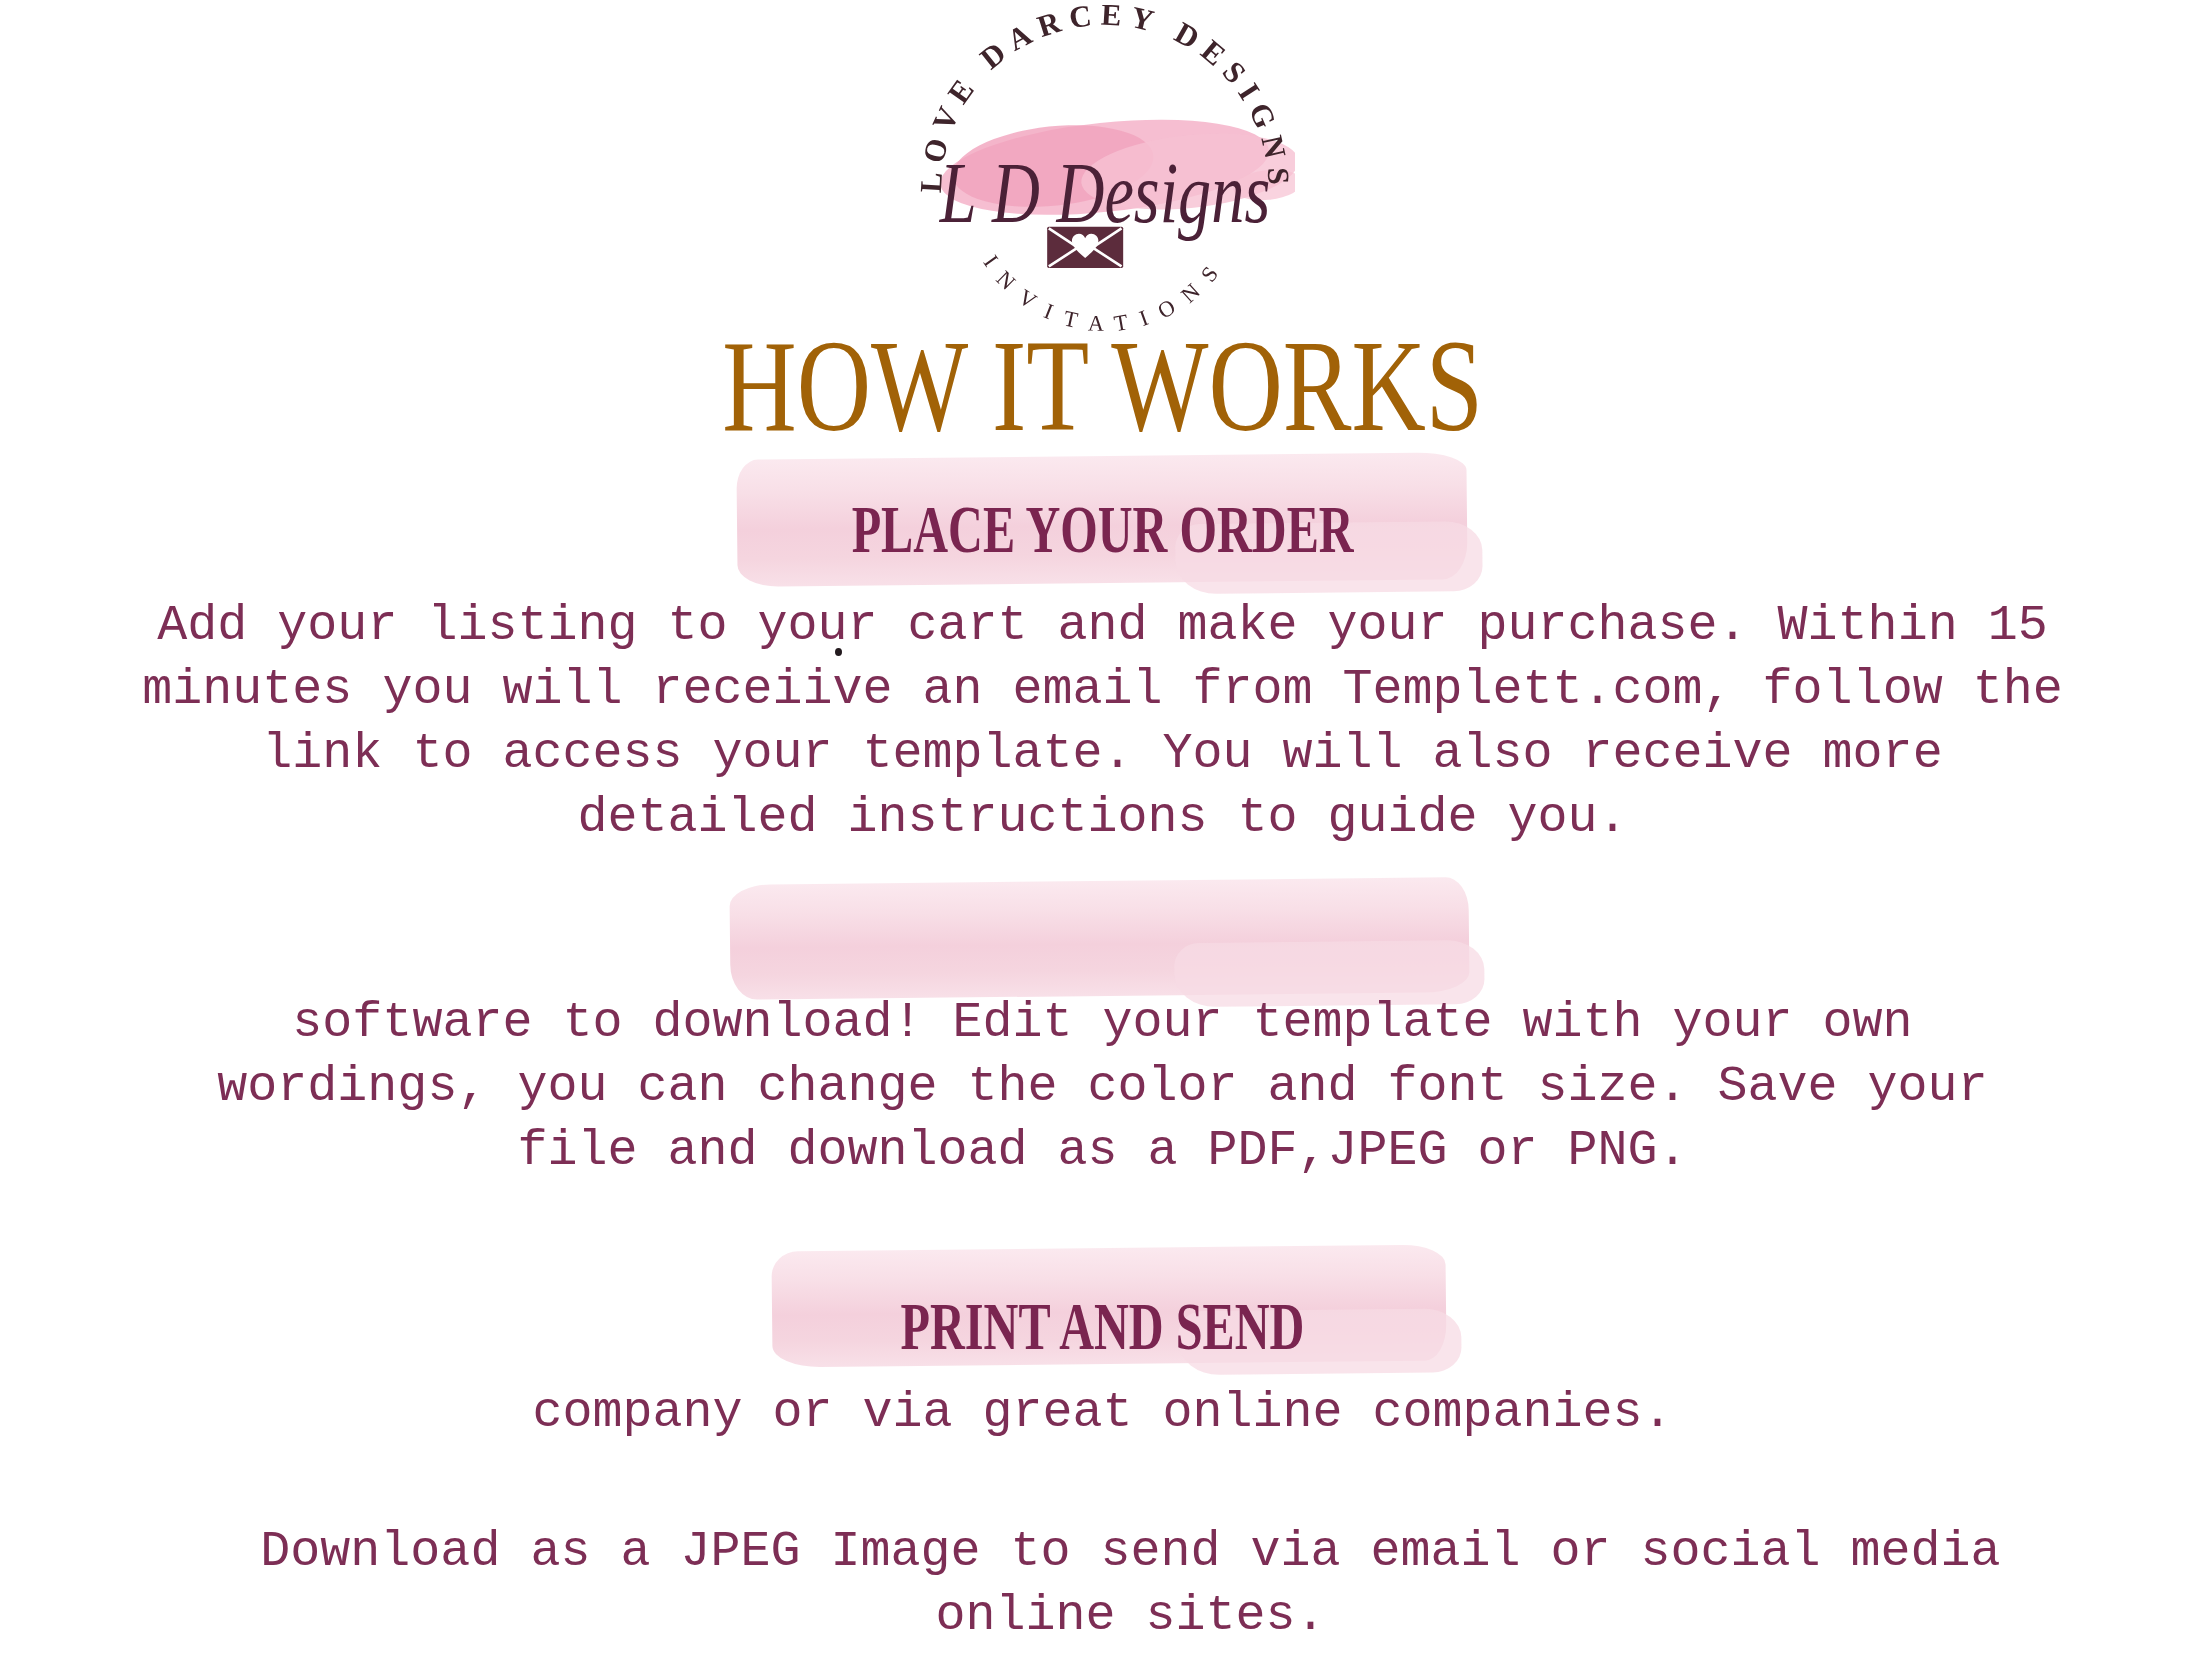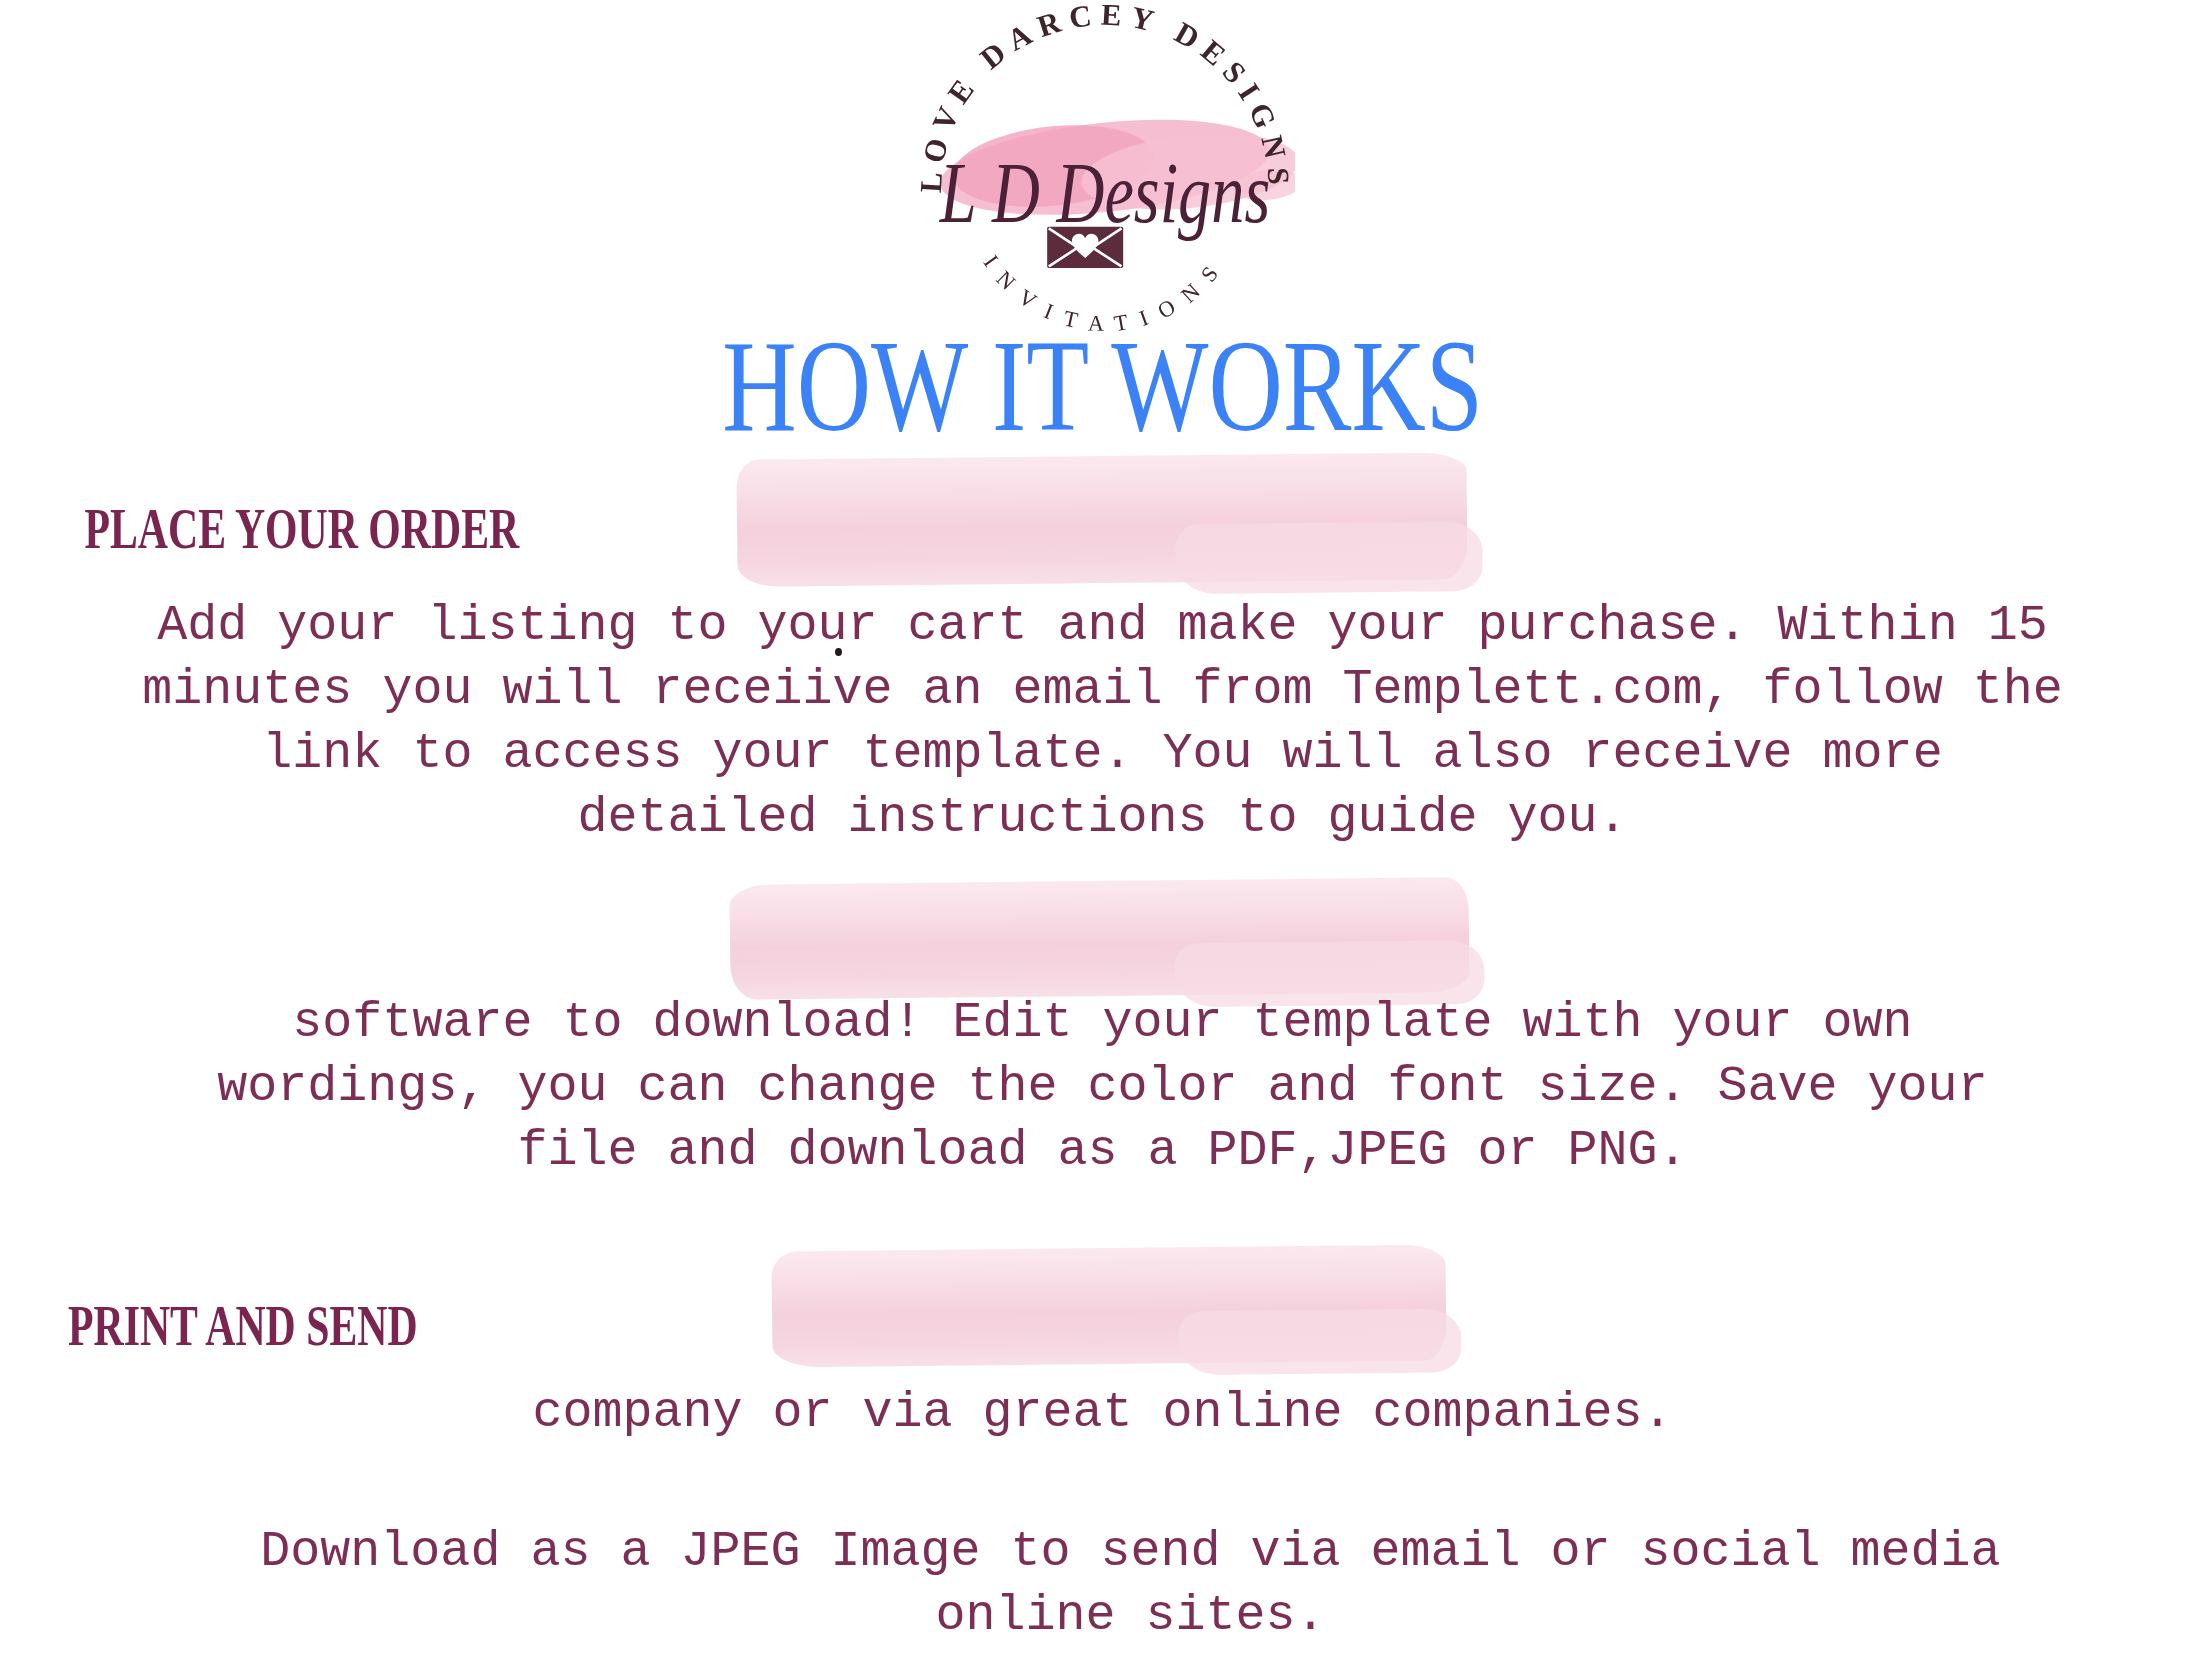--- a/index.html
+++ b/index.html
@@ -10,38 +10,38 @@
   .logo{position:absolute;left:915px;top:5px;width:380px;height:341px;}
   .arc-top{font-family:"Liberation Serif",serif;font-weight:bold;font-size:37px;
            letter-spacing:10px;fill:#3e242b;}
   .arc-bottom{font-family:"Liberation Serif",serif;font-size:27px;
               letter-spacing:17px;fill:#3e242b;}
   .script-text{font-family:"Liberation Serif",serif;font-style:italic;font-size:105px;
                fill:#4b2137;}
 
   
   .title{position:absolute;left:0;top:324px;width:100%;text-align:center;
-         font-size:132px;line-height:124px;color:#3b82f6;font-weight:normal;}
+         font-size:132px;line-height:124px;color:#a16207;font-weight:normal;}
   .title .squeeze{display:inline-block;transform:scaleX(0.78);transform-origin:center;}
 
   
   .wash{position:absolute;transform:rotate(-0.6deg);
         background:linear-gradient(180deg,#fbe9ef 0%,#f8dfe7 26%,#f4d0dc 55%,#f5d5df 78%,#f8e0e8 100%);}
   .wash::after{content:"";position:absolute;right:-15px;bottom:-11.6px;width:42%;height:55%;
                background:#f7dbe4;opacity:.75;border-radius:25px 37px 29px 41px/23px 29px 25px 33px;}
   .wash1{left:737px;top:456px;width:730px;height:127px;
          border-radius:21.5px 50px 25px 41px/29px 18px 37px 21.5px;}
   .wash2{left:730px;top:881px;width:739px;height:115px;
          border-radius:41px 23px 45px 26.5px/21.5px 33px 20px 35px;}
   .wash3{left:772px;top:1248px;width:674px;height:116px;
          border-radius:26.5px 43px 21.5px 48px/25px 20px 36px 21.5px;}
 
   
-  .sec-heading{position:absolute;left:0;width:100%;text-align:left;
-               font-size:58px;line-height:86px;font-weight:bold;color:#7a2550;}
+  .sec-heading{position:absolute;left:0;width:100%;text-align:center;
+               font-size:67px;line-height:86px;font-weight:bold;color:#7a2550;}
   .sec-heading .squeeze{display:inline-block;transform:scaleX(0.72);transform-origin:center;}
   .sh1{top:486px;} .sh2{top:896px;} .sh3{top:1268px;margin-top:15px;}
 
   
   .para{position:absolute;left:0;width:100%;text-align:center;
         font-family:"Liberation Mono",monospace;font-size:50px;line-height:64px;color:#7d2e55;}
   .p1{top:594px;} .p2{top:991px;} .p3{top:1381px;} .p4{top:1520px;padding-left:28px;}
 
   .stray-dot{position:absolute;left:835px;top:648px;width:7.4px;height:8.3px;
              background:#231a1e;border-radius:50%;}

